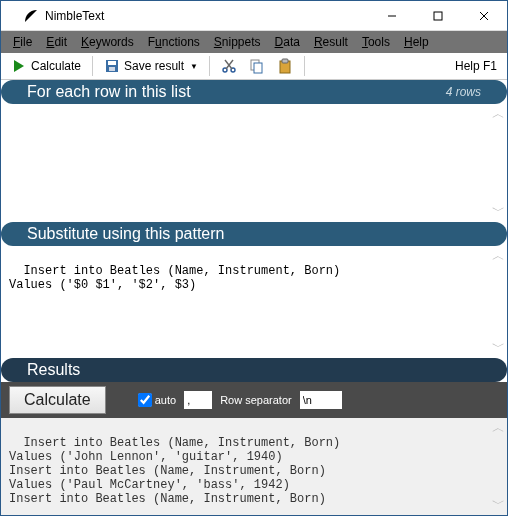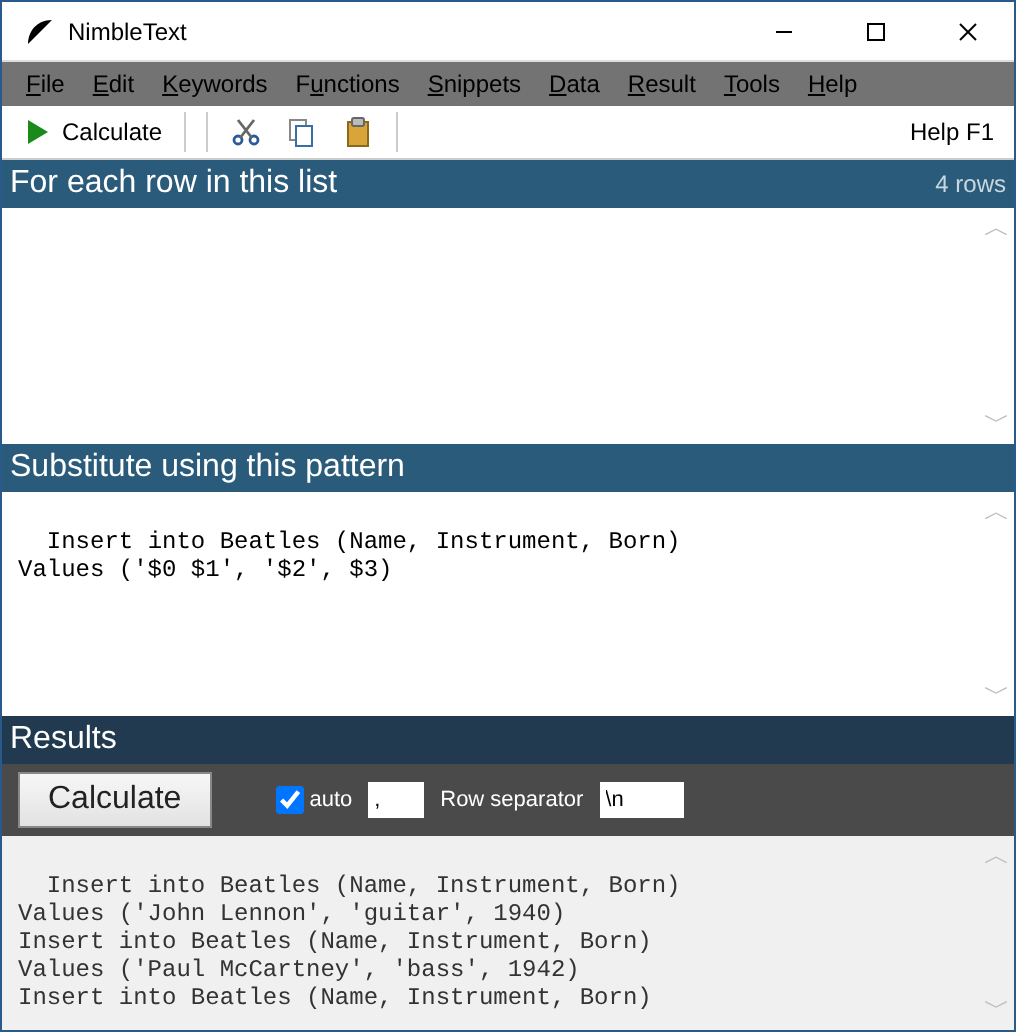--- a/index.html
+++ b/index.html
@@ -12,21 +12,21 @@
   border: 1px solid #2a5a8a;
   display: flex;
   flex-direction: column;
   overflow: hidden;
 }
 .titlebar {
   height: 30px;
   background: #fff;
   display: flex;
   align-items: center;
-  padding-left: 11px;
+  padding-left: 22px;
   border-bottom: 1px solid #ddd;
 }
 .titlebar .icon { width: 16px; height: 16px; margin-right: 6px; }
 .titlebar .title { flex: 1; font-size: 12px; color: #000; }
 .winbtns { display: flex; }
 .winbtn { width: 46px; height: 30px; display: flex; align-items: center; justify-content: center; font-size: 13px; color: #000; }
 .menubar {
   display: flex;
   gap: 14px;
   padding: 4px 12px;
@@ -45,26 +45,27 @@
 }
 .toolbar .sep { width: 1px; height: 20px; background: #ccc; margin: 0 3px; }
 .toolbar .tbtn { display: flex; align-items: center; gap: 4px; padding: 2px 4px; font-size: 12px; cursor: default; }
 .toolbar .ticon { width: 16px; height: 16px; display: inline-block; }
 .toolbar .spacer { flex: 1; }
 .toolbar .help { font-size: 12px; padding-right: 4px; text-align: center; }
 .section-header {
   background: #2b5b7a;
   color: #fff;
   font-size: 16px;
-  padding: 3px 4px;
-  display: flex;
-  align-items: center;
+  padding: 3px 26px;
+  display: flex;
+  align-items: center;
+  border-radius: 12px;
 }
 .section-header.dark { background: #223a4f; }
-.section-header .right { margin-left: auto; font-size: 12px; color: #c8d8e0; }
+.section-header .right { margin-left: auto; font-size: 12px; color: #c8d8e0; font-style: italic; }
 .pane {
   position: relative;
   background: #fff;
   font-family: Consolas, "Courier New", monospace;
   font-size: 12px;
   padding: 4px 8px;
   white-space: pre;
   overflow: hidden;
   color: #000;
 }
@@ -157,20 +158,31 @@
 <div class="toolbar">
   <div class="tbtn">
     <span class="ticon">
       <svg viewBox="0 0 16 16">
           <polygon points="3,2 13,8 3,14" fill="#1a8a1a"></polygon>
         </svg>
     </span>
     <span>Calculate</span>
   </div>
   <div class="sep"></div>
+  <div class="tbtn">
+    <span class="ticon">
+      <svg viewBox="0 0 16 16">
+          <rect x="2" y="2" width="12" height="12" fill="#3a6ea5"></rect>
+          <rect x="4" y="3" width="8" height="4" fill="#fff"></rect>
+          <rect x="5" y="9" width="6" height="4" fill="#cfd8e6"></rect>
+        </svg>
+    </span>
+    <span>Save result</span>
+    <span style="font-size:8px;margin-left:2px;">▼</span>
+  </div>
   <div class="sep"></div>
   <div class="tbtn">
     <span class="ticon">
       <svg viewBox="0 0 16 16">
           <circle cx="4" cy="12" r="2" fill="none" stroke="#2a5a9a" stroke-width="1.4"></circle>
           <circle cx="12" cy="12" r="2" fill="none" stroke="#2a5a9a" stroke-width="1.4"></circle>
           <line x1="5" y1="11" x2="12" y2="2" stroke="#666" stroke-width="1.4"></line>
           <line x1="11" y1="11" x2="4" y2="2" stroke="#666" stroke-width="1.4"></line>
         </svg>
     </span>

